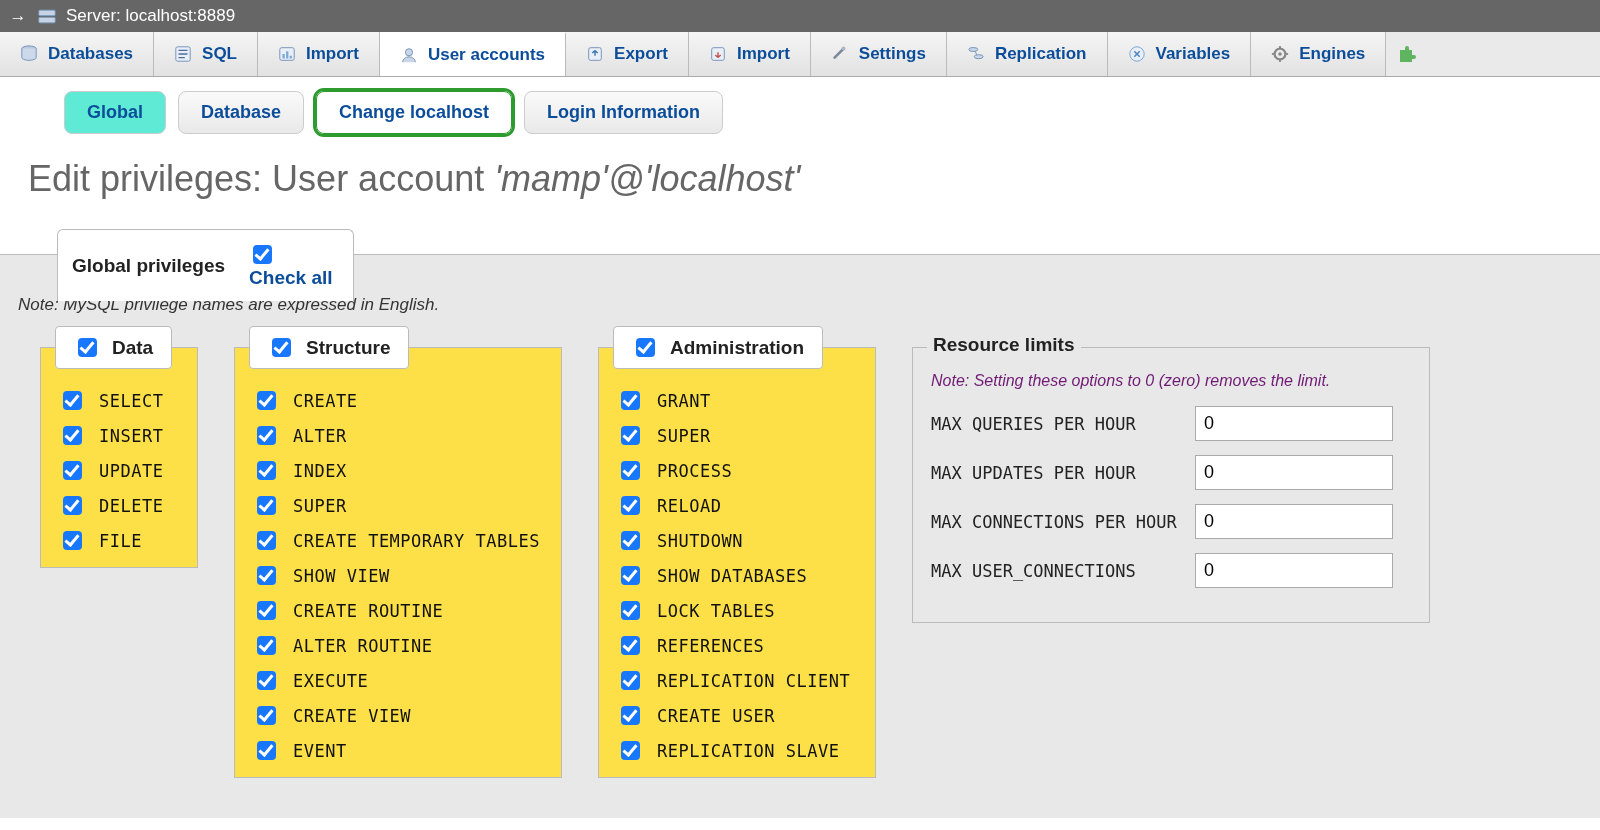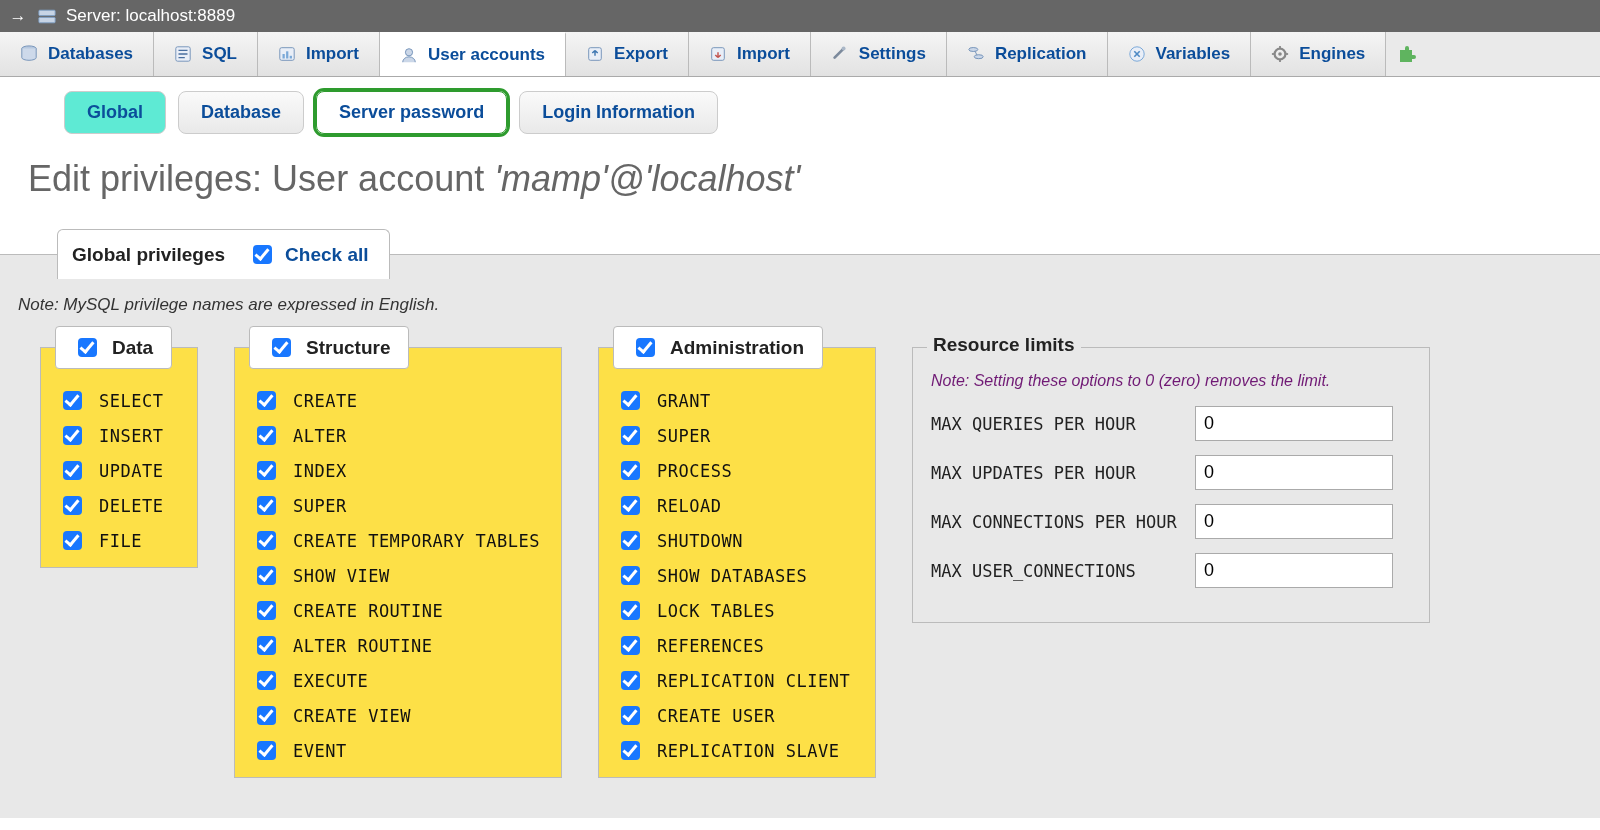--- a/index.html
+++ b/index.html
@@ -111,21 +111,21 @@
     border-bottom: none;
     border-radius: 6px 6px 0 0;
     padding: 12px 20px 12px 14px;
     display: flex;
     align-items: center;
     gap: 24px;
     font-size: 19px;
     margin-left: 39px;
   }
   .gp-header .label { font-weight: 700; color:#222; }
-  .gp-header .checkall { color:#0b4d9a; font-weight:700; display:flex; align-items:center; gap:10px;}
+  .gp-header .checkall { color:#0b4d9a; font-weight:700; display:flex; flex-direction:column;}
   .note {
     font-style: italic;
     color: #333;
     padding: 6px 18px 16px 18px;
     font-size: 17px;
   }
   .cols {
     display: flex;
     gap: 36px;
     padding: 16px 18px 0 40px;
@@ -347,21 +347,21 @@
     <div class="plugin-tab">
       <svg width="20" height="20" viewBox="0 0 20 20">
         <path d="M4 6h5v-2a2 2 0 1 1 4 0v2h3v5h2a2 2 0 1 1 0 4h-2v3H4z" fill="#5fb45f"></path>
       </svg>
     </div>
   </div>
 
 <div class="subtabs">
   <div class="pill plain">Global</div>
   <div class="pill">Database</div>
-  <div class="pill highlight">Server password</div>
+  <div class="pill highlight">Change localhost</div>
   <div class="pill">Login Information</div>
 </div>
 
 <h1 class="page-title">
   <span>Edit privileges: User account </span><span class="italic">'mamp'@'localhost'</span>
 </h1>
 
 <div style="height:30px"></div>
 
 <div class="panel-area">

